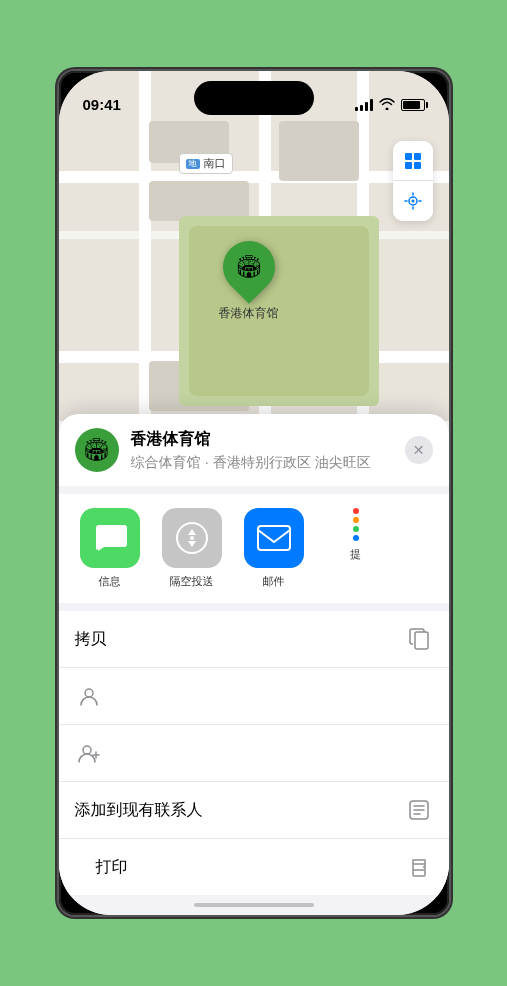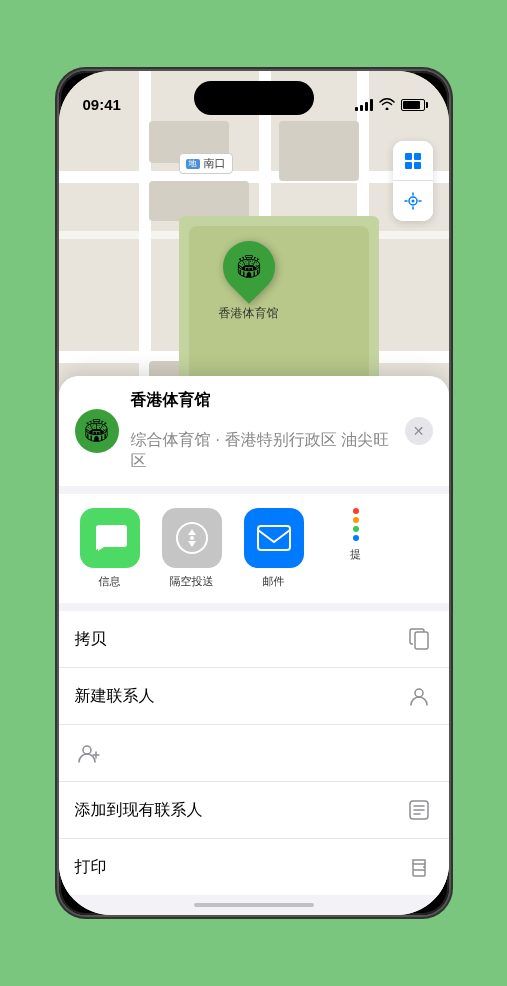--- a/index.html
+++ b/index.html
@@ -9,21 +9,21 @@
       background: #7bc67e;
       display: flex;
       justify-content: center;
       align-items: center;
       font-family: -apple-system, 'PingFang SC', sans-serif;
     }
     .phone-frame {
       width: 390px;
       height: 844px;
       background: #000;
-      border-radius: 27px;
+      border-radius: 16px;
       position: relative;
       box-shadow: 0 0 0 2px #555, 0 0 0 4px #333, inset 0 0 0 2px #222;
       overflow: hidden;
     }
     .phone-screen {
       position: absolute;
       top: 0; left: 0; right: 0; bottom: 0;
       border-radius: 52px;
       overflow: hidden;
       background: #e8e8e8;
@@ -266,23 +266,23 @@
     }
     .location-info {
       flex: 1;
     }
     .location-name {
       font-size: 16px;
       font-weight: 600;
       color: #000;
     }
     .location-subtitle {
-      font-size: 16px;
+      font-size: 14px;
       color: #888;
-      margin-top: 19px;
+      margin-top: 4px;
     }
     .close-btn {
       width: 28px;
       height: 28px;
       background: #e5e5ea;
       border-radius: 50%;
       display: flex;
       align-items: center;
       justify-content: center;
       font-size: 14px;
@@ -375,20 +375,21 @@
     }
     .action-row {
       display: flex;
       align-items: center;
       padding: 14px 16px;
       border-bottom: 0.5px solid #e5e5ea;
       gap: 12px;
     }
     .action-row:last-child {
       border-bottom: none;
+      margin-left: 21px;
     }
     .action-label {
       font-size: 16px;
       color: #000;
       flex: 1;
     }
     .action-icon {
       width: 28px;
       height: 28px;
       display: flex;
@@ -567,21 +568,20 @@
           <div class="action-label">拷贝</div>
           <div class="action-icon">
             <svg width="22" height="24" viewBox="0 0 22 24" fill="none">
               <rect x="7" y="5" width="13" height="17" rx="2" stroke="#8e8e93" stroke-width="1.5"></rect>
               <path d="M5 17H4a2 2 0 0 1-2-2V4a2 2 0 0 1 2-2h10a2 2 0 0 1 2 2v1" stroke="#8e8e93" stroke-width="1.5"></path>
             </svg>
           </div>
         </div>
 
         <div class="action-row">
-          <div class="action-label">新建联系人</div>
           <div class="action-icon">
             <svg width="22" height="22" viewBox="0 0 22 22" fill="none">
               <circle cx="11" cy="8" r="4" stroke="#8e8e93" stroke-width="1.5"></circle>
               <path d="M3 20c0-4.4 3.6-8 8-8s8 3.6 8 8" stroke="#8e8e93" stroke-width="1.5" stroke-linecap="round"></path>
             </svg>
           </div>
         </div>
 
         <div class="action-row">
           <div class="action-icon">

